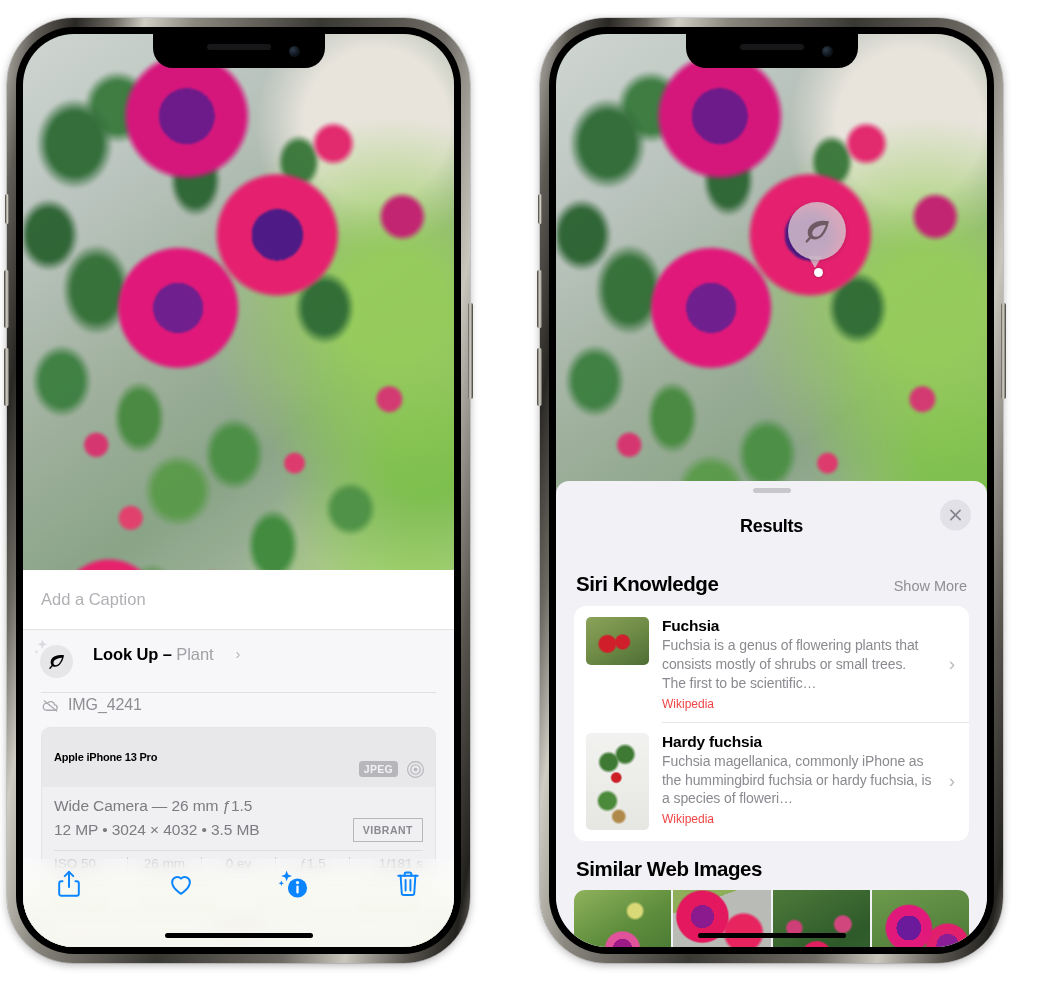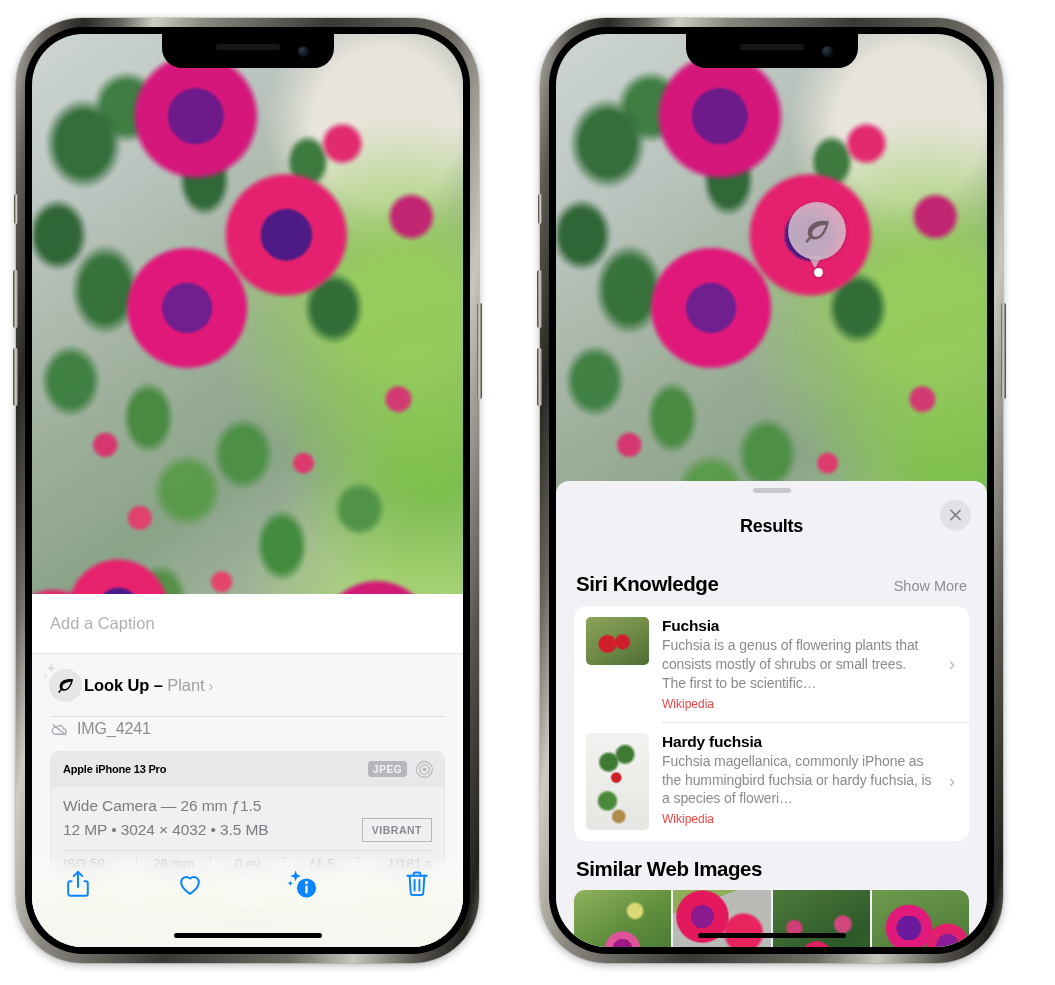--- a/index.html
+++ b/index.html
@@ -14,21 +14,21 @@
   
   .phone {
     position: absolute;
     width: 463px; height: 945px;
     top: 18px;
     border-radius: 66px;
     background: linear-gradient(100deg,#b9b6ae 0%,#5e5b55 5%,#2a2824 11%,#6d6a63 17%,#cfccc4 22%,#8a877f 30%,#3a3833 50%,#6e6b64 70%,#c9c6be 80%,#58554f 90%,#23211e 97%,#7d7a73 100%);
     padding: 9px;
     box-shadow: 0 2px 9px rgba(0,0,0,.30), 0 0 0 .5px rgba(0,0,0,.25);
   }
-  #phone-left  { left: 16px; }
+  #phone-left  { left: 7px; }
   #phone-right { left: 540px; }
 
   .phone-inner {
     position: relative;
     width: 100%; height: 100%;
     background: #000;
     border-radius: 58px;
     padding: 7px;
   }
   .screen {
@@ -144,21 +144,21 @@
     height: 60px; display: flex; align-items: center;
     padding: 0 18px;
     background:#fff;
     border-bottom: .5px solid #e3e3e6;
   }
   .caption-placeholder { color:#b0b0b5; font-size: 16.5px; }
 
   .info-body { background:#f7f7f9; }
 
   .lookup-row {
-    display:flex; align-items:center; gap:2px;
+    display:flex; gap:20px;
     padding: 15px 18px 15px 17px;
     position: relative;
   }
   .lookup-row:after{
     content:""; position:absolute; left:18px; right:18px; bottom:0;
     height:.5px; background:#e0e0e3;
   }
   .leaf-badge {
     position: relative;
     width: 33px; height: 33px; border-radius: 50%;
@@ -191,21 +191,21 @@
     background:#f0f0f2;
     overflow:hidden;
     border:.5px solid #e5e5e8;
   }
   .exif-head {
     display:flex; align-items:center; justify-content:space-between;
     padding: 8px 10px 8px 12px;
     background:#e8e8ea;
   }
   .exif-device { font-size:11px; font-weight:700; color:#000; letter-spacing:-.2px;}
-  .exif-head-right { display:flex; align-items:center; gap:8px; }
+  .exif-head-right { display:flex; align-items:center; gap:8px;margin-top:24px; }
   .jpeg-badge {
     background:#b6b6bb; color:#f2f2f4; font-size:10.5px; font-weight:700;
     padding: 2px 5px; border-radius:3.5px; letter-spacing:.3px;
   }
   .target-icon { width:19px; height:19px; color:#b6b6bb; }
 
   .exif-mid { padding: 7px 12px 8px 12px; position:relative; }
   .exif-mid:after{
     content:""; position:absolute; left:12px; right:12px; bottom:0;
     height:.5px; background:#dedee1;

